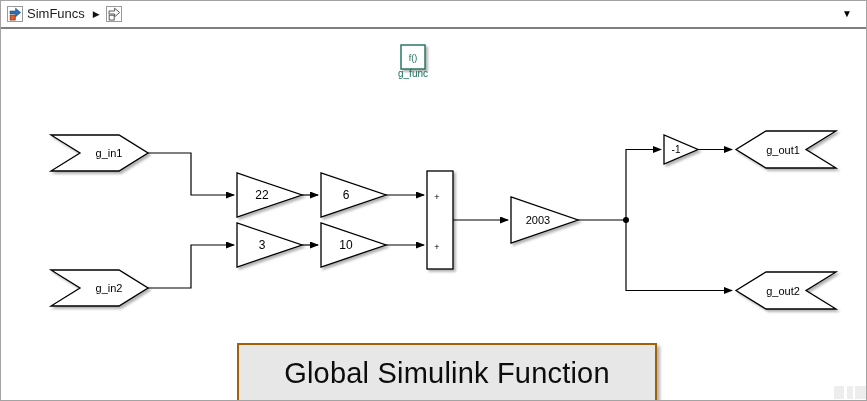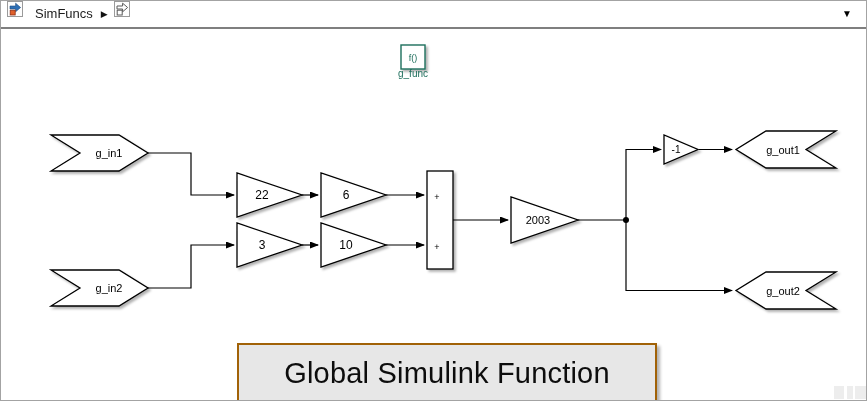--- a/index.html
+++ b/index.html
@@ -14,21 +14,21 @@
   }
   
   .crumbbar{
     position:absolute;left:0;top:0;right:0;height:28px;
     background:#ffffff;
     border-bottom:2px solid #7f7f7f;
     display:flex;align-items:center;
     padding:0 8px 0 6px;
   }
   .crumb{
-    display:flex;gap:12px;
+    display:flex;align-items:center;gap:4px;
     cursor:pointer;height:100%;
   }
   .crumb-label{
     font-size:13px;color:#1c1c1c;line-height:26px;white-space:nowrap;
   }
   .crumb-sep{
     font-size:9px;color:#111;margin:0 6px 0 8px;line-height:26px;
   }
   .crumb-icon{width:16px;height:16px;display:inline-block;}
   .crumb-spacer{flex:1;}

